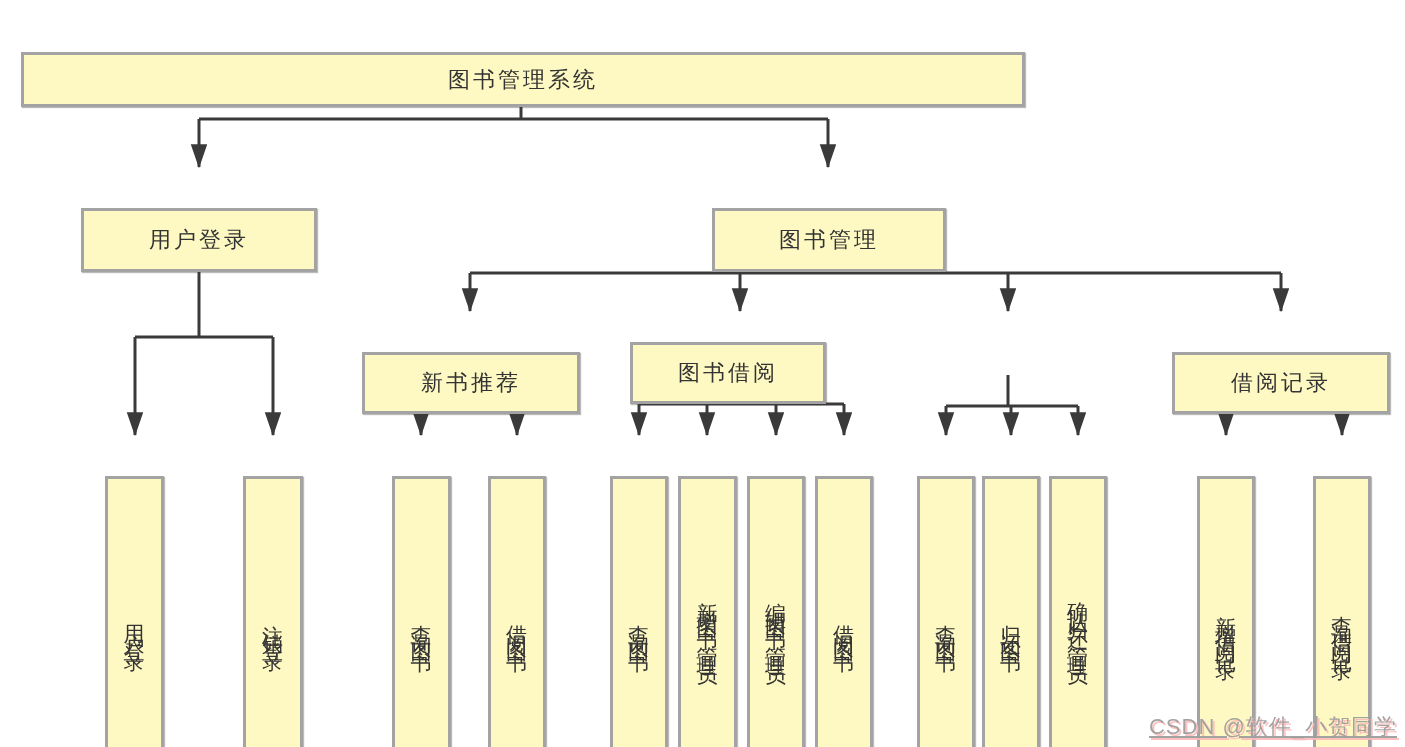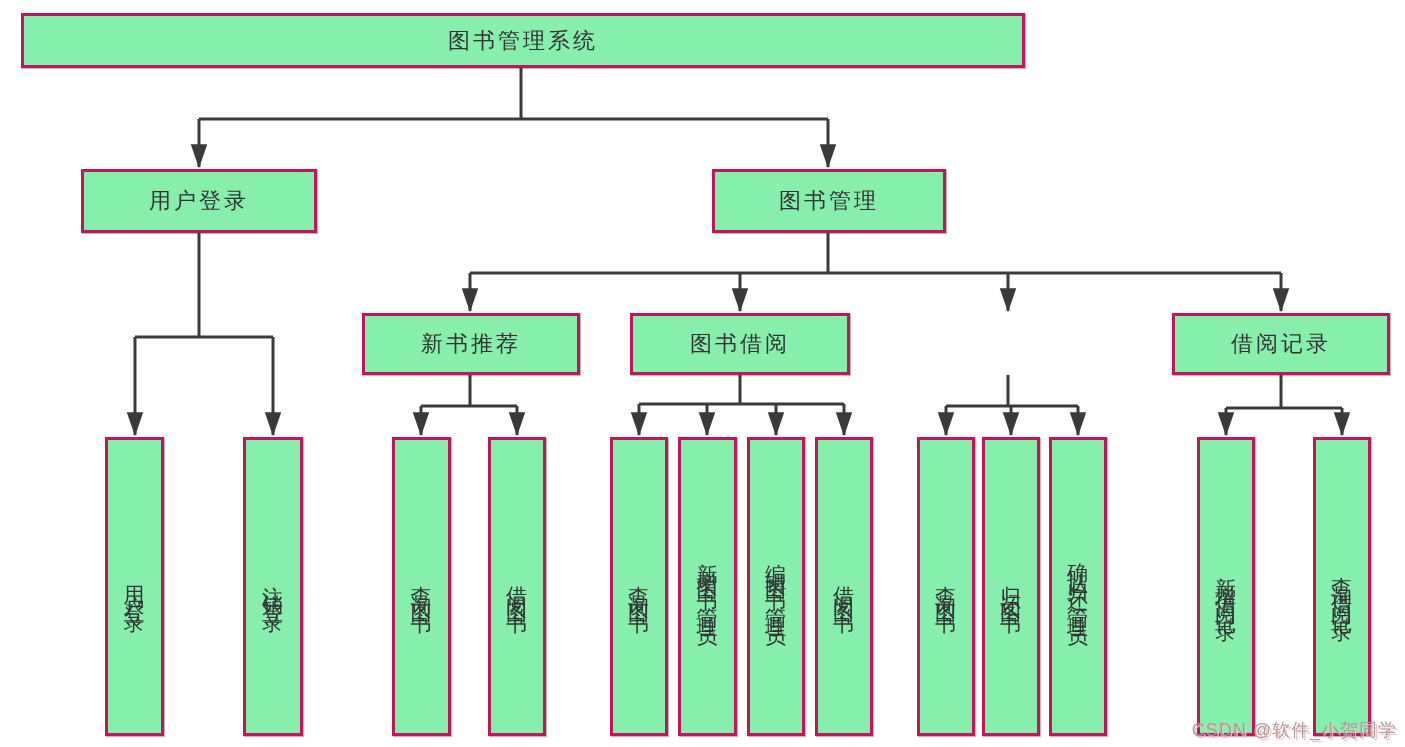--- a/index.html
+++ b/index.html
@@ -13,27 +13,28 @@
   }
   .wires {
     position: absolute;
     left: 0; top: 0;
     width: 1405px; height: 747px;
     pointer-events: none;
   }
   .node {
     position: absolute;
     box-sizing: border-box;
-    border: 3px solid #be185d;
-    background: #86efac;
+    border: 3px solid #a3a3a3;
+    background: #fef9c3;
     color: #333333;
     display: flex;
     align-items: center;
     justify-content: center;
     box-shadow: 1px 1px 1px rgba(60,60,60,0.35);
+    margin-top: 39px;
   }
   .hnode {
     font-size: 22px;
     letter-spacing: 3px;
     white-space: nowrap;
   }
   .leaf {
     top: 437px;
     width: 59px;
     height: 299px;
@@ -41,46 +42,47 @@
     text-orientation: mixed;
     font-size: 21px;
     letter-spacing: 9px;
     line-height: 1;
   }
   
   .n-root     { left: 21px;   top: 13px;  width: 1004px; height: 55px; }
   .n-login    { left: 81px;   top: 169px; width: 236px;  height: 64px; }
   .n-mgmt     { left: 712px;  top: 169px; width: 234px;  height: 64px; }
   .n-rec      { left: 362px;  top: 313px; width: 218px;  height: 62px; }
-  .n-borrow   { left: 630px;  top: 313px; width: 220px;  height: 62px; }
+  .n-borrow   { left: 630px;  top: 303px; width: 196px;  height: 62px; }
   .n-current  { left: 899px;  top: 313px; width: 218px;  height: 62px; }
   .n-record   { left: 1172px; top: 313px; width: 218px;  height: 62px; }
   .n-l1  { left: 105px; }
   .n-l2  { left: 243px; width: 60px; }
   .n-l3  { left: 392px; }
   .n-l4  { left: 488px; width: 58px; }
   .n-l5  { left: 610px; width: 58px; }
   .n-l6  { left: 678px; }
   .n-l7  { left: 747px; width: 58px; }
   .n-l8  { left: 815px; width: 58px; }
   .n-l9  { left: 917px; width: 58px; }
   .n-l10 { left: 982px; width: 58px; }
   .n-l11 { left: 1049px; width: 58px; }
   .n-l12 { left: 1197px; width: 58px; }
   .n-l13 { left: 1313px; width: 58px; }
   .watermark {
     position: absolute;
     right: 8px;
     bottom: 5px;
     z-index: 5;
-    font-size: 18px;
+    font-size: 22px;
     letter-spacing: 1px;
     color: rgba(158,158,158,0.95);
     text-shadow: 2px 2px 0 rgba(255,185,185,0.9);
     white-space: nowrap;
+    text-decoration: underline;
   }
 </style>
 </head>
 <body>
 
 <div class="canvas">
 
   <svg class="wires" viewBox="0 0 1405 747" xmlns="http://www.w3.org/2000/svg" aria-hidden="true">
     <defs>
       <marker id="arrow" markerWidth="8" markerHeight="5.6" refX="7.6" refY="2.75" orient="auto" markerUnits="strokeWidth">

